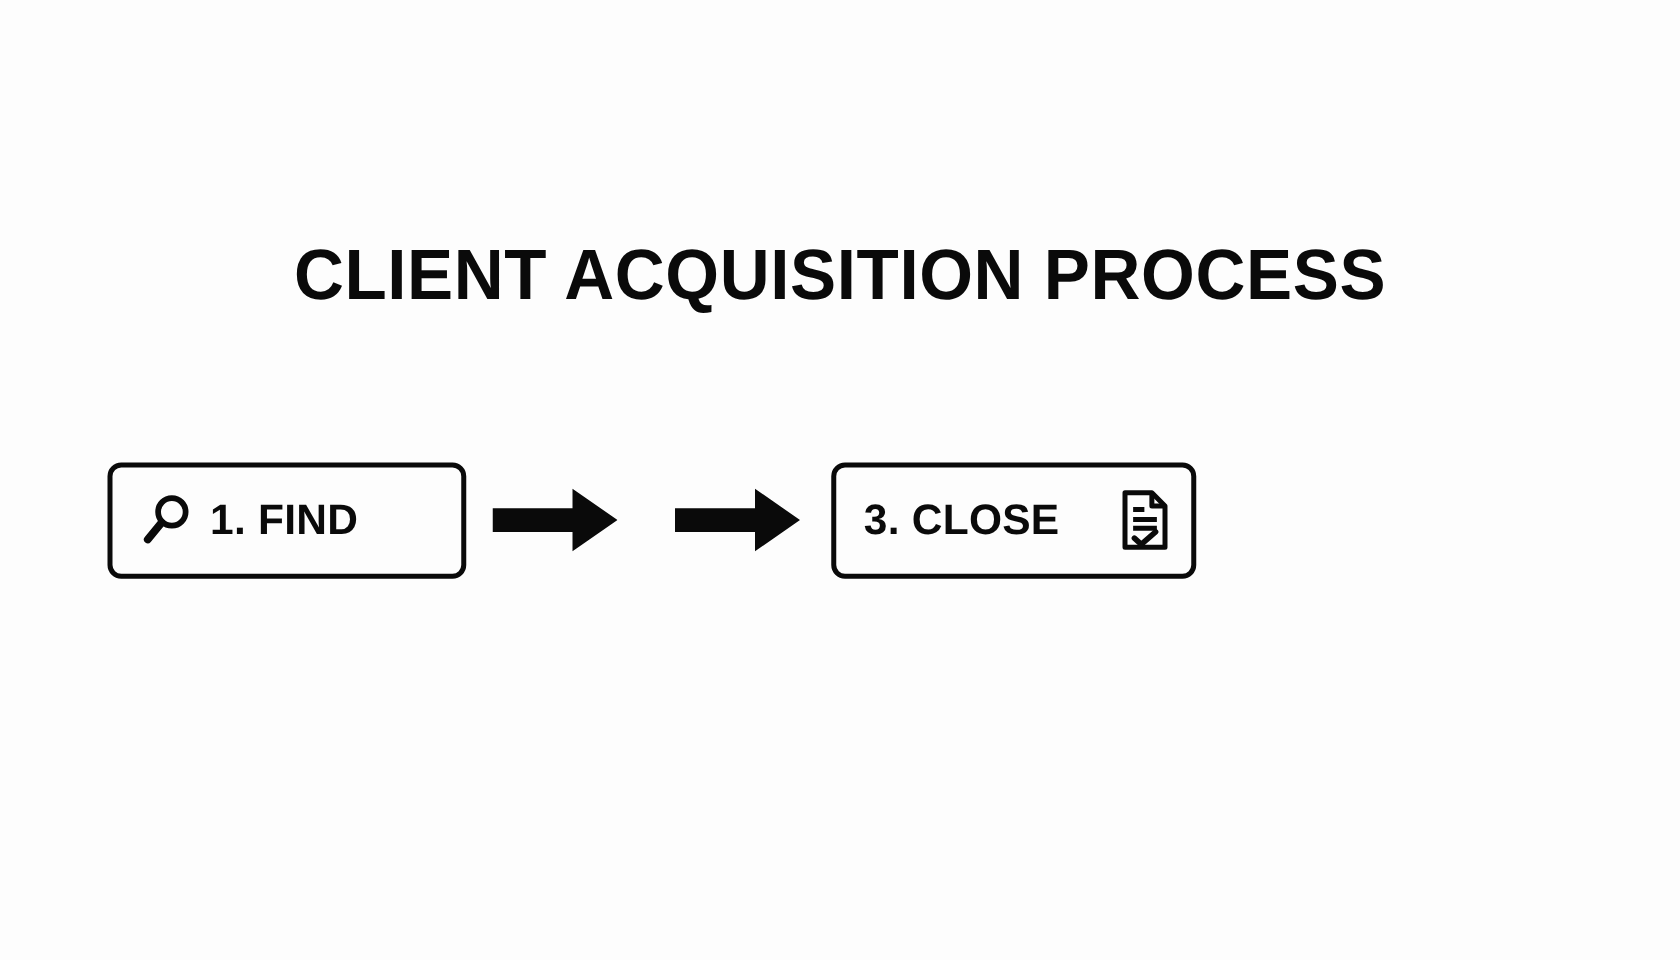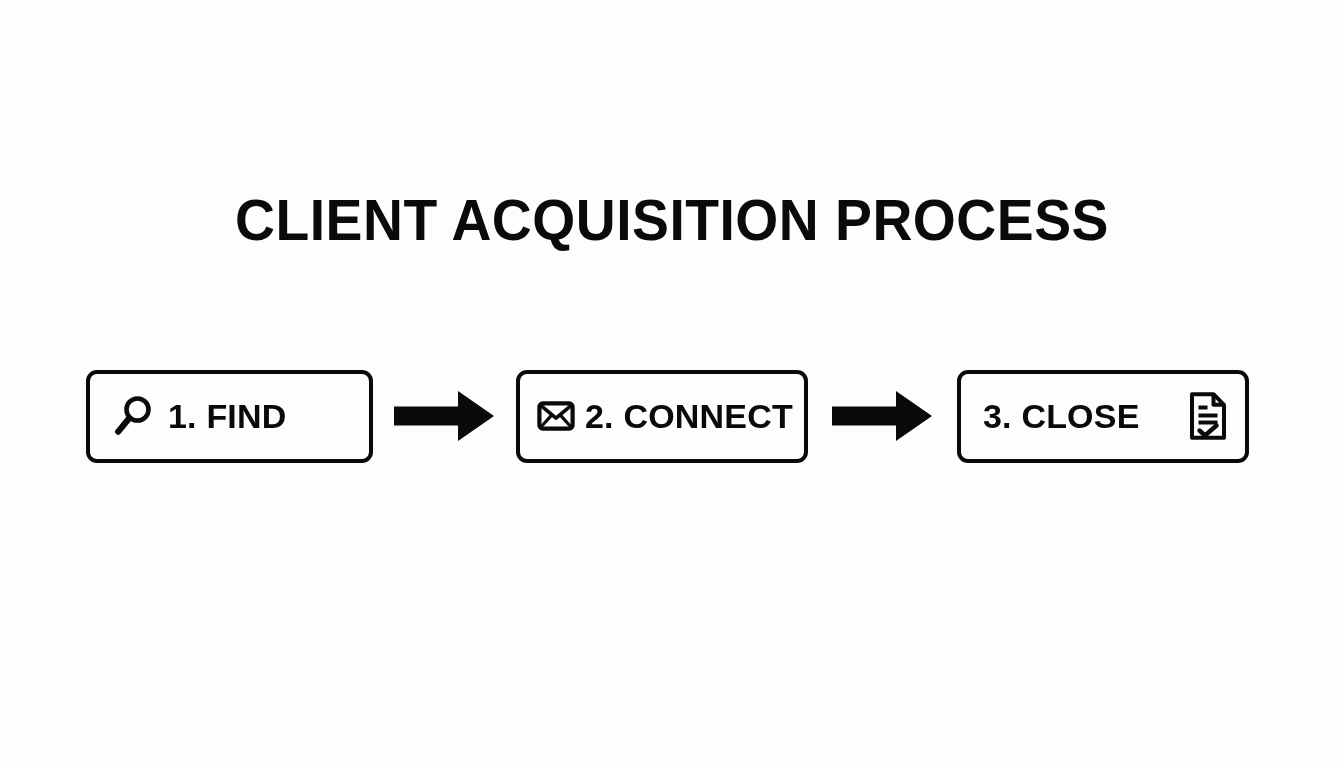--- a/index.html
+++ b/index.html
@@ -122,30 +122,20 @@
     <div class="gap-a"></div>
 
     <span class="arrow">
       <svg width="100" height="54" viewBox="0 0 100 54" xmlns="http://www.w3.org/2000/svg">
         <path d="M0 17.5 H64 V2 L100 27 L64 52 V36.5 H0 Z" fill="#0a0a0a"></path>
       </svg>
     </span>
 
     <div class="gap-b"></div>
 
-    <div class="step-box step-2">
-      <span class="step-icon">
-        <svg width="38" height="30" viewBox="0 0 38 30" xmlns="http://www.w3.org/2000/svg">
-          <rect x="2.4" y="2.4" width="33.2" height="25.2" rx="3.4" ry="3.4" fill="none" stroke="#0a0a0a" stroke-width="4.2"></rect>
-          <path d="M4.6 5.2 L19 17.2 L33.4 5.2" fill="none" stroke="#0a0a0a" stroke-width="3.6" stroke-linecap="round" stroke-linejoin="round"></path>
-          <path d="M4.6 25.2 L14.2 14.6 M33.4 25.2 L23.8 14.6" fill="none" stroke="#0a0a0a" stroke-width="3.2" stroke-linecap="round"></path>
-        </svg>
-      </span>
-      <span class="step-label">2. CONNECT</span>
-    </div>
 
     <div class="gap-c"></div>
 
     <span class="arrow">
       <svg width="100" height="54" viewBox="0 0 100 54" xmlns="http://www.w3.org/2000/svg">
         <path d="M0 17.5 H64 V2 L100 27 L64 52 V36.5 H0 Z" fill="#0a0a0a"></path>
       </svg>
     </span>
 
     <div class="gap-d"></div>

